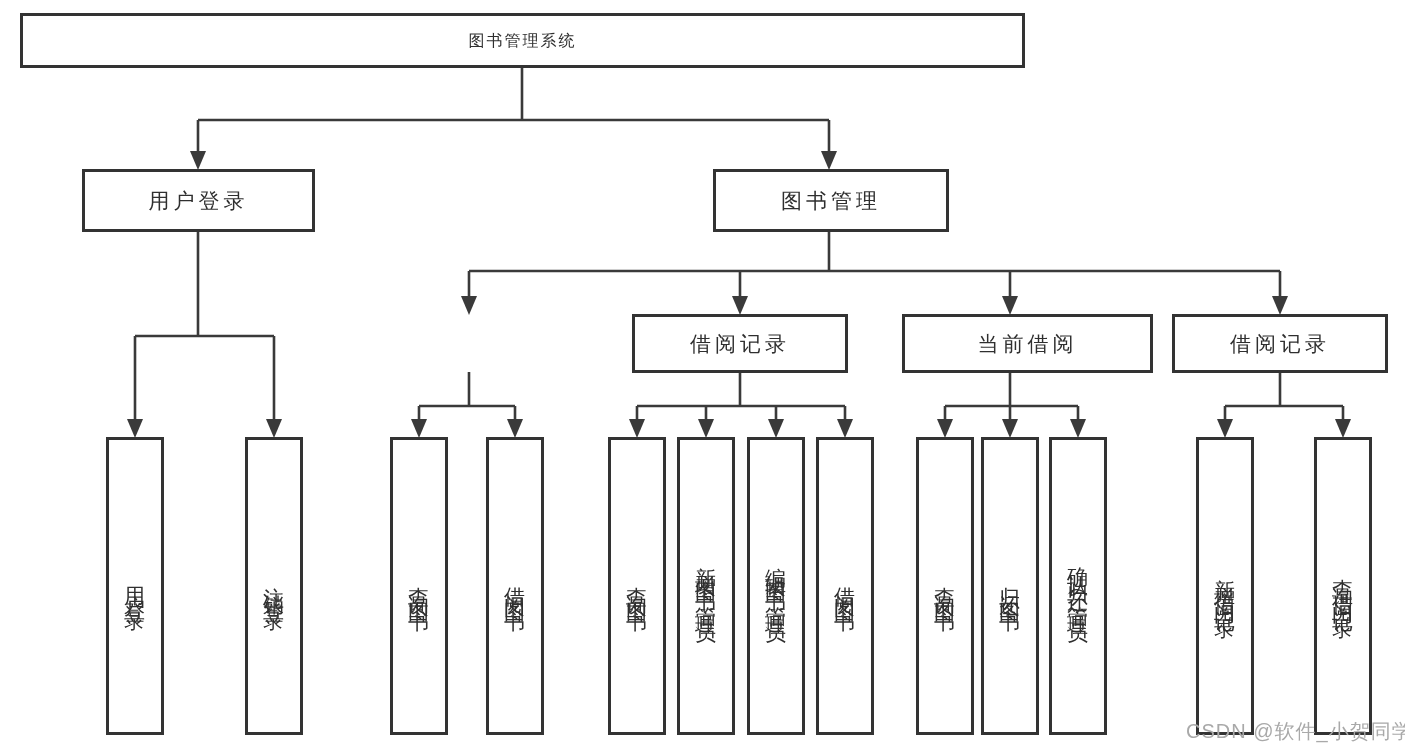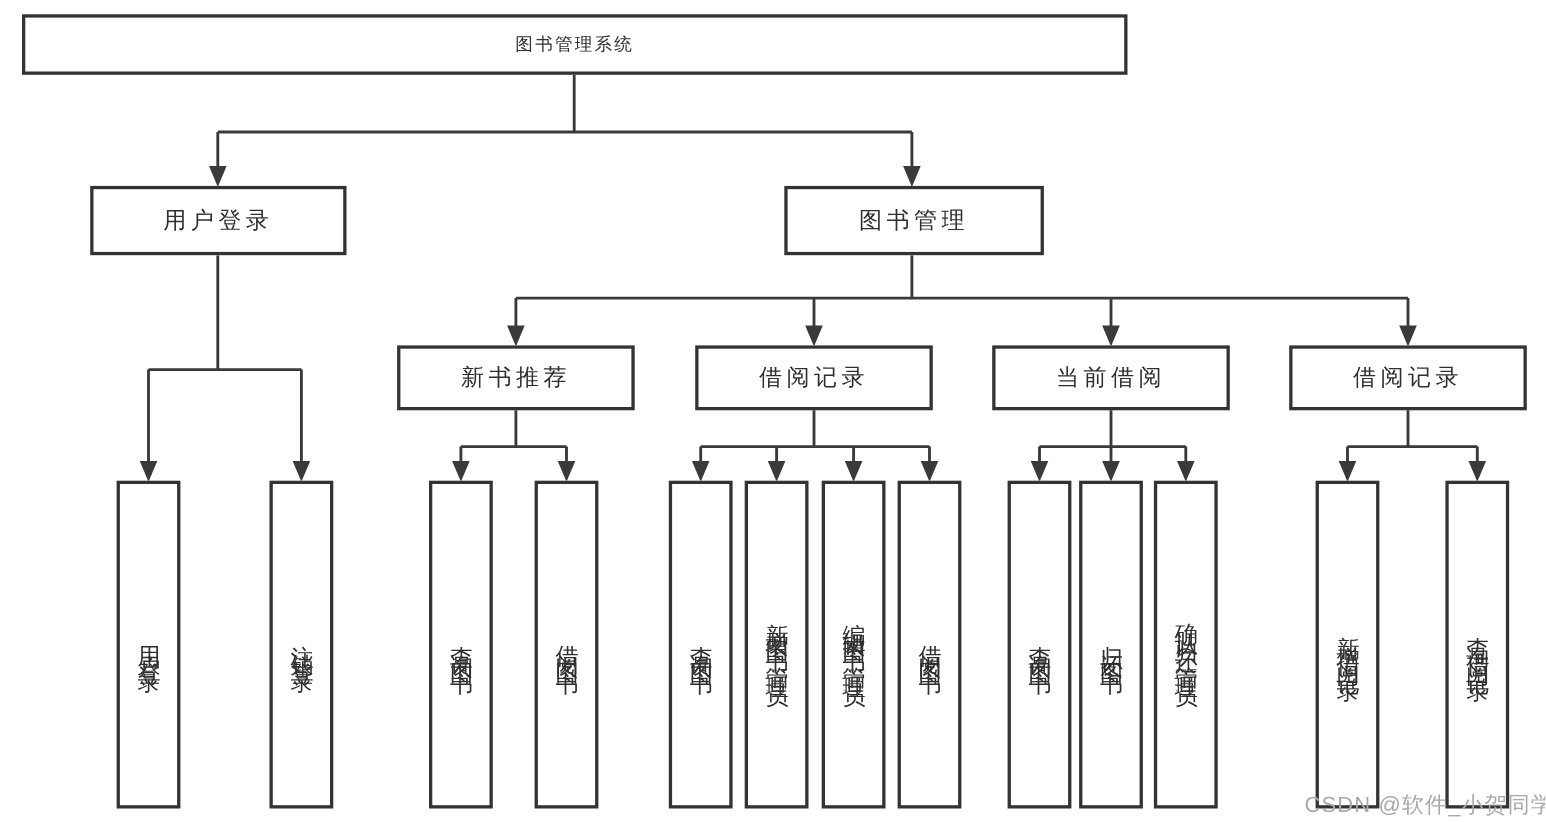--- a/index.html
+++ b/index.html
@@ -45,21 +45,21 @@
     font-size: 21px;
   }
   
   .n-root  { left: 20px;  top: 13px;  width: 1005px; height: 55px; font-size: 16px; letter-spacing: 2px; }
   
   .n-l2a   { left: 82px;  top: 169px; width: 233px;  height: 63px; }
   .n-l2b   { left: 677px; top: 169px; width: 236px;  height: 63px; margin-left: 36px; }
   
   .n-l3a   { left: 361px;  top: 314px; width: 216px; height: 59px; }
   .n-l3b   { left: 632px;  top: 314px; width: 216px; height: 59px; }
-  .n-l3c   { left: 902px;  top: 314px; width: 216px; height: 59px; }
+  .n-l3c   { left: 902px;  top: 314px; width: 251px; height: 59px; }
   .n-l3d   { left: 1172px; top: 314px; width: 216px; height: 59px; }
   
   .node.v  { top: 437px; width: 58px; height: 298px; }
   .n-g1a { left: 106px; }  .n-g1b { left: 245px; }
   .n-g2a { left: 390px; }  .n-g2b { left: 486px; }
   .n-g3a { left: 608px; }  .n-g3b { left: 677px; }  .n-g3c { left: 747px; }  .n-g3d { left: 816px; }
   .n-g4a { left: 916px; }  .n-g4b { left: 981px; }  .n-g4c { left: 1049px; }
   .n-g5a { left: 1196px; } .n-g5b { left: 1314px; }
   .watermark {
     position: absolute;
@@ -124,23 +124,20 @@
     <span>图书管理系统</span>
   </div>
 
   <div class="node n-l2a">
     <span>用户登录</span>
   </div>
   <div class="node n-l2b">
     <span>图书管理</span>
   </div>
 
-  <div class="node n-l3a">
-    <span>新书推荐</span>
-  </div>
   <div class="node n-l3b">
     <span>借阅记录</span>
   </div>
   <div class="node n-l3c">
     <span>当前借阅</span>
   </div>
   <div class="node n-l3d">
     <span>借阅记录</span>
   </div>
 

